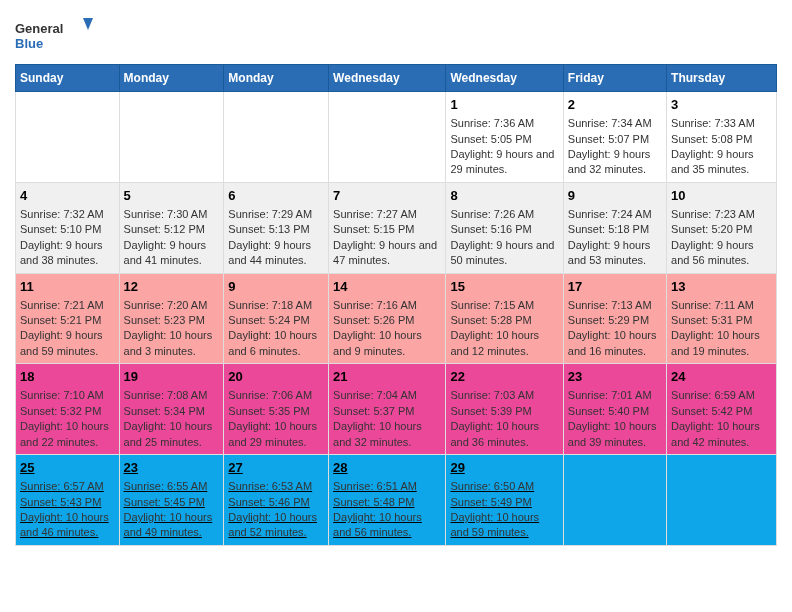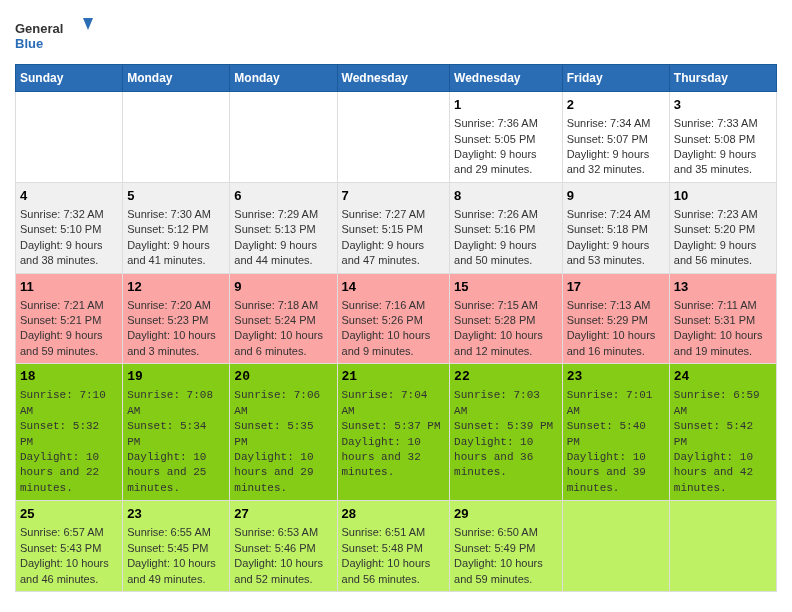--- a/index.html
+++ b/index.html
@@ -79,22 +79,22 @@
       color: #333;
       font-size: 11px;
     }
     .empty-cell {
       background: #f9f9f9;
     }
     
     .row-group-1 td { background-color: #fff; }
     .row-group-2 td { background-color: #f0f0f0; }
     .row-group-3 td { background-color: #fca5a5; }
-    .row-group-4 td { background-color: #84cc16; font-family: Liberation Mono, monospace; }
-    .row-group-5 td { background-color: #bef264; }
+    .row-group-4 td { background-color: #ec4899; }
+    .row-group-5 td { background-color: #0ea5e9; text-decoration: underline; }
   </style>
 </head>
 <body>
 
 <div class="header-area">
   <div class="logo">
   <svg width="80" height="40" viewBox="0 0 80 40">
     <text x="0" y="17" font-size="13" font-weight="bold" fill="#333" font-family="Arial">General</text>
     <text x="0" y="32" font-size="13" font-weight="bold" fill="#2a6db5" font-family="Arial">Blue</text>
     <polygon points="68,2 78,2 73,14" fill="#2a6db5"></polygon>

